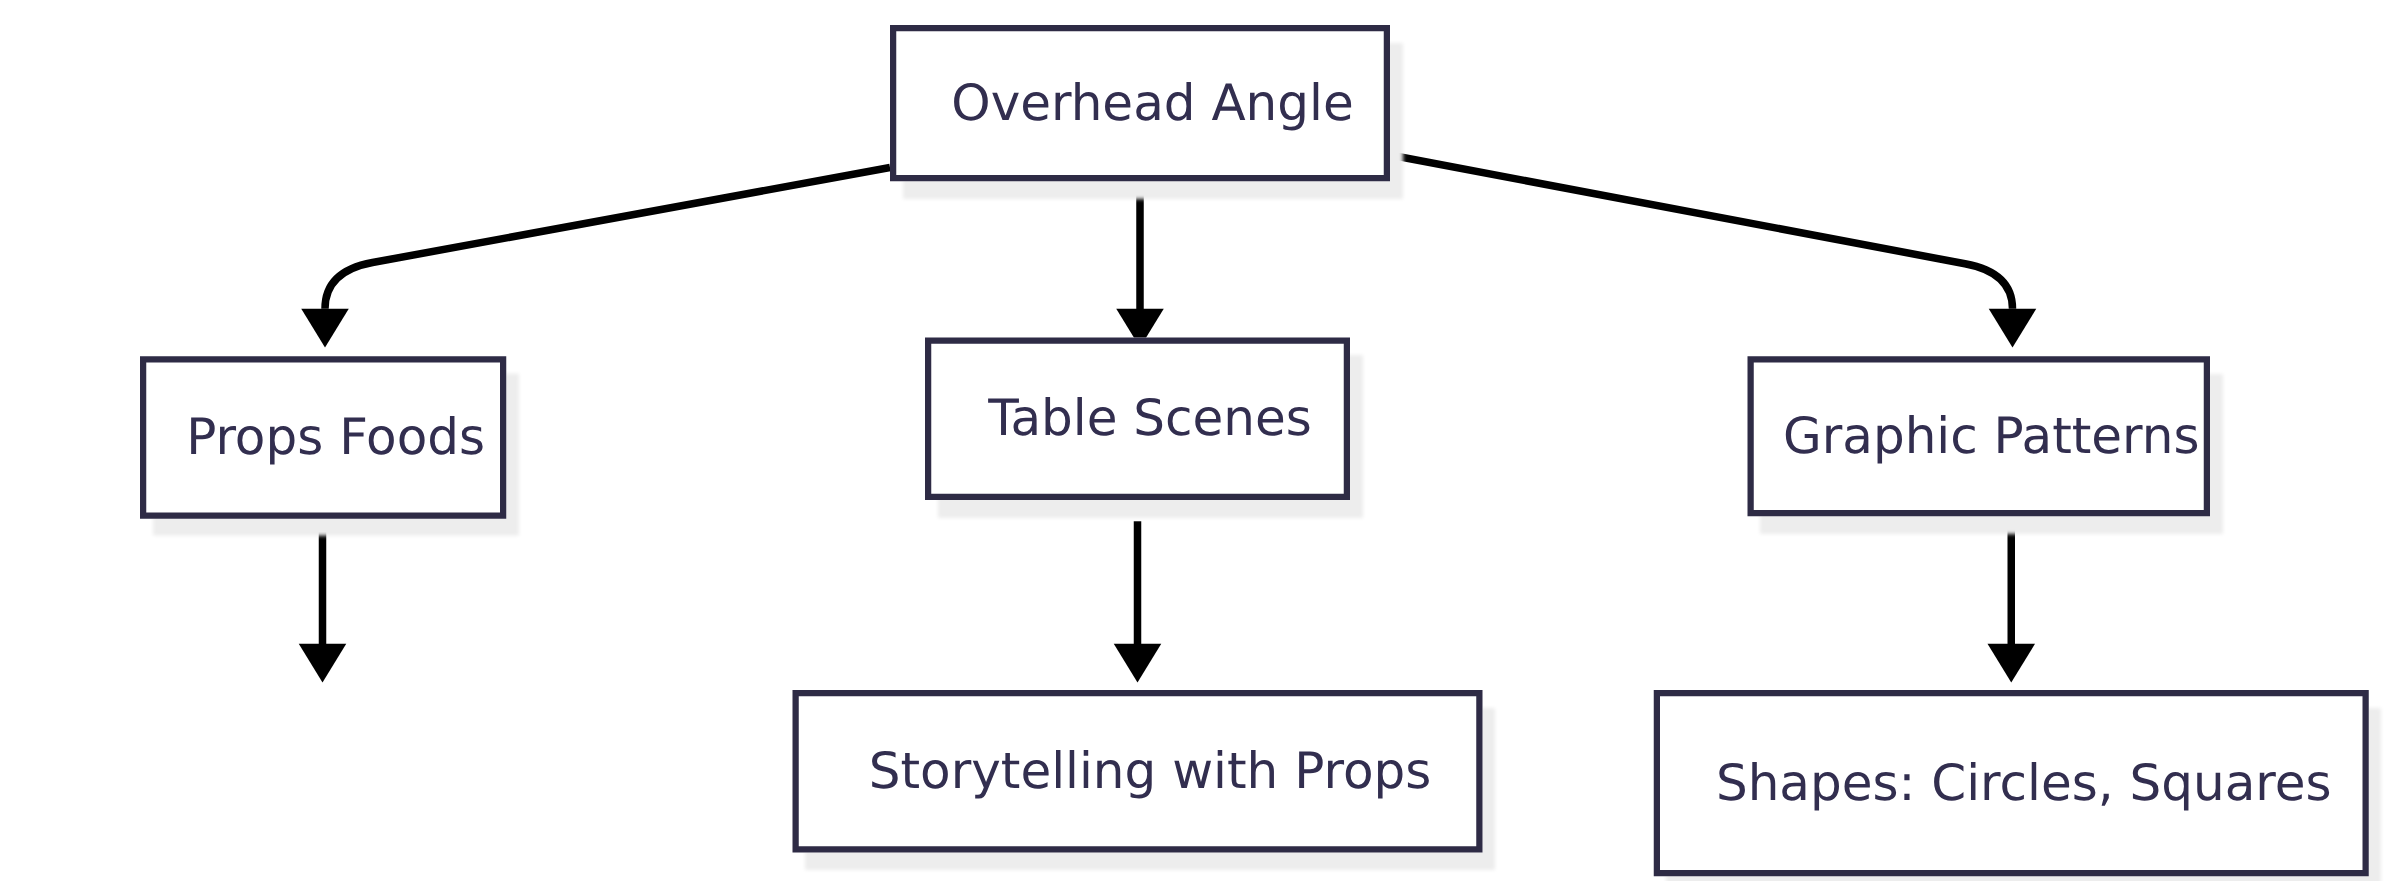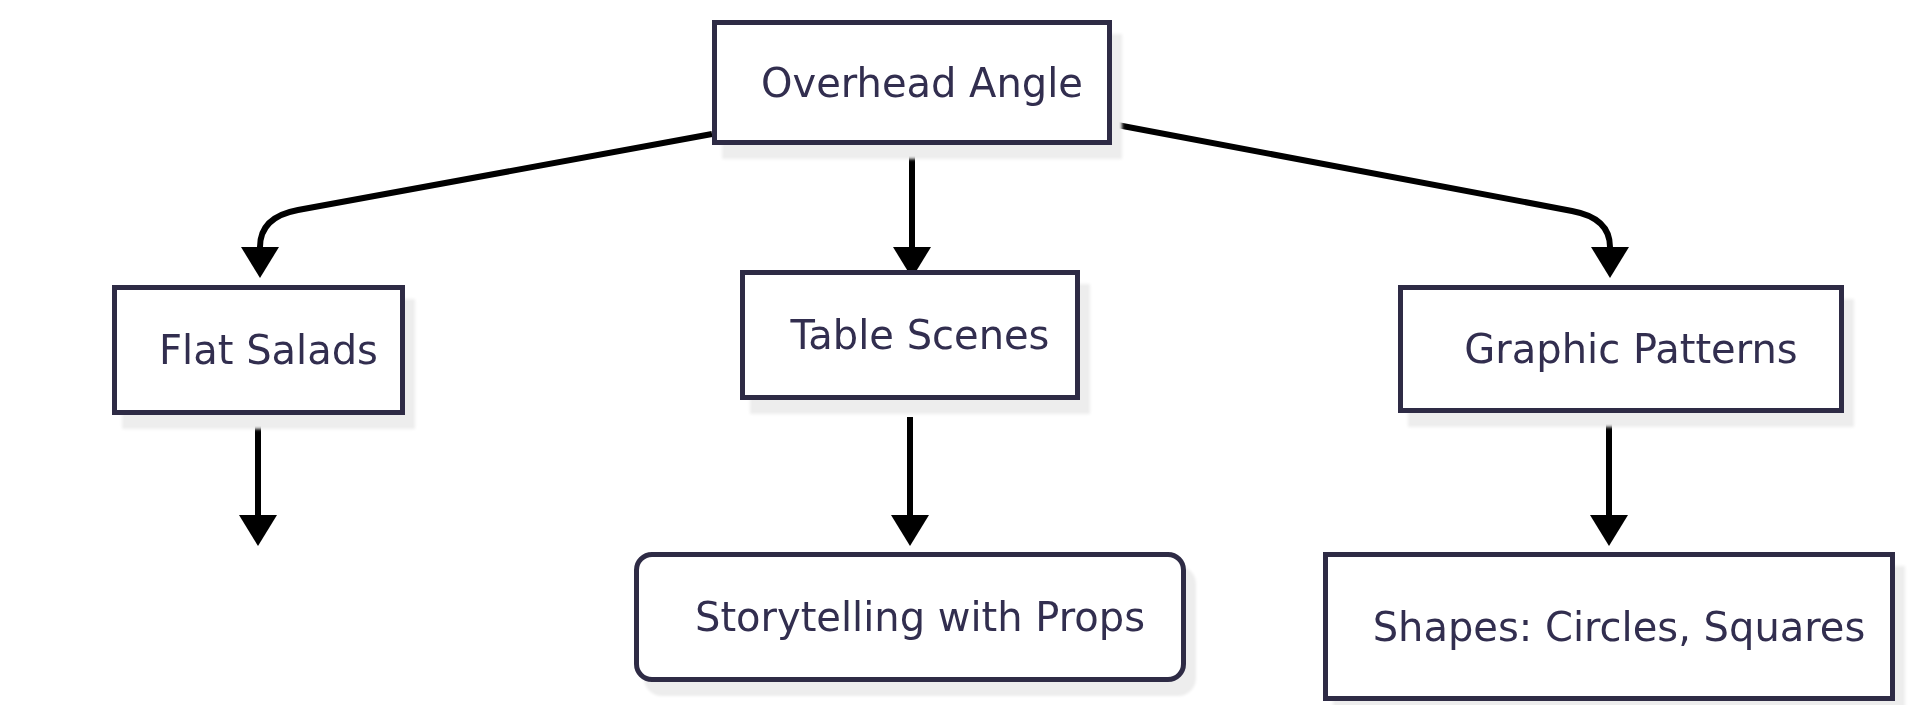--- a/index.html
+++ b/index.html
@@ -44,23 +44,23 @@
     text-align: center;
     color: #322e4f;
     font-size: 40px;
     letter-spacing: 0px;
     white-space: nowrap;
     padding-left: 20px;
   }
   .node-root        { left: 712px;  top: 20px;  width: 400px; height: 125px; }
   .node-flat        { left: 112px;  top: 285px; width: 293px; height: 130px; }
   .node-table       { left: 740px;  top: 270px; width: 340px; height: 130px; }
-  .node-graphic     { left: 1398px; top: 285px; width: 446px; height: 128px; }
+  .node-graphic     { left: 1398px; top: 285px; width: 370px; height: 128px; }
   .node-pizzas      { left: 22px;   top: 552px; width: 473px; height: 130px; }
-  .node-story       { left: 634px;  top: 552px; width: 552px; height: 130px; border-radius: 18px; }
+  .node-story       { left: 634px;  top: 552px; width: 552px; height: 130px; }
   .node-shapes      { left: 1323px; top: 552px; width: 572px; height: 149px; }
 </style>
 </head>
 <body>
 
 <div id="canvas">
 
   <svg id="edges" viewBox="0 0 1920 705" xmlns="http://www.w3.org/2000/svg">
 
     <path class="edge-line" d="M 712 134 L 298 210 Q 260 217 260 247"></path>
@@ -80,21 +80,21 @@
 
     <path class="edge-line" d="M 1609 415 L 1609 517"></path>
     <polygon class="edge-head" points="1590,515 1628,515 1609,546"></polygon>
   </svg>
 
   <div class="node node-root">
     <span>Overhead Angle</span>
   </div>
 
   <div class="node node-flat">
-    <span>Flat Salads</span>
+    <span>Props Foods</span>
   </div>
 
   <div class="node node-table">
     <span>Table Scenes</span>
   </div>
 
   <div class="node node-graphic">
     <span>Graphic Patterns</span>
   </div>
 

